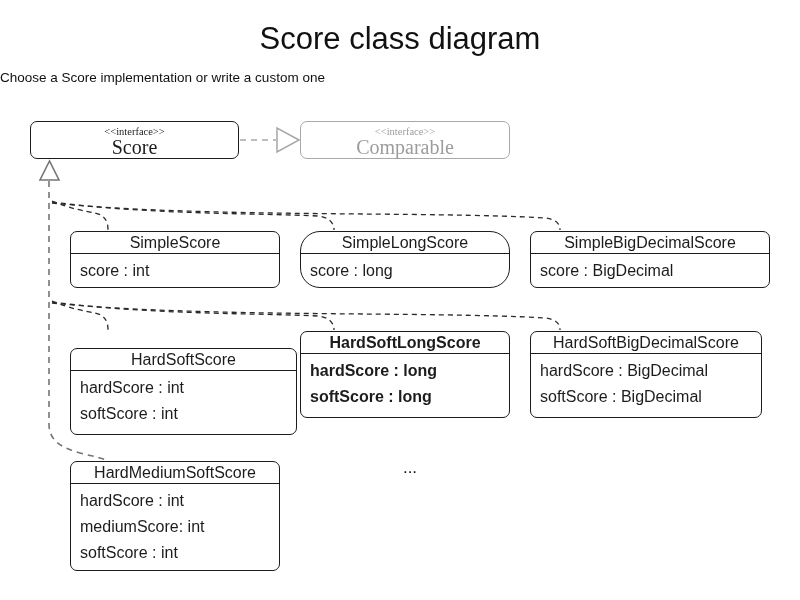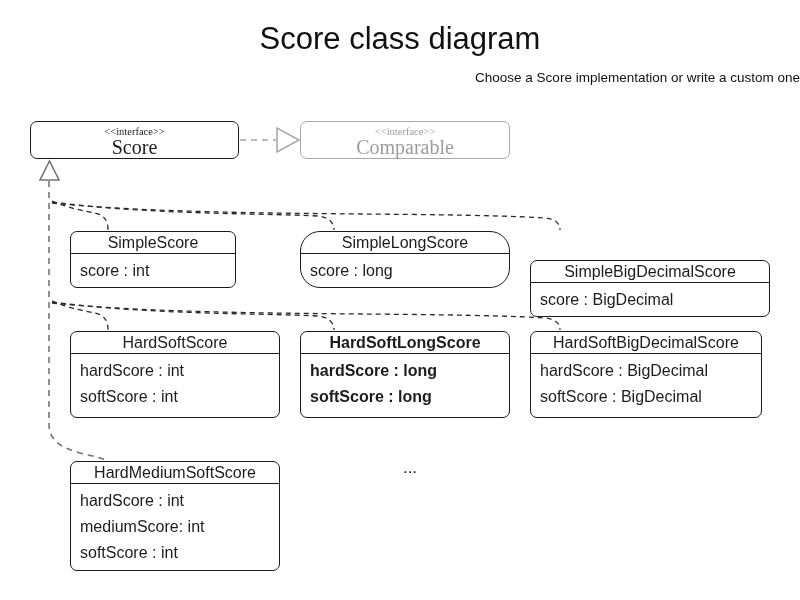--- a/index.html
+++ b/index.html
@@ -6,21 +6,21 @@
   .canvas{
     position:relative;width:800px;height:600px;background:#ffffff;
     font-family:"Liberation Sans", sans-serif;color:#1c1c1c;overflow:hidden;padding-left:48px;
   }
   .connector-layer{position:absolute;left:0;top:0;width:800px;height:600px;pointer-events:none;}
   .page-title{
     position:absolute;left:0;top:21px;width:800px;text-align:center;
     font-size:31px;font-weight:400;letter-spacing:0px;color:#111;
   }
   .page-subtitle{
-    position:absolute;left:0;top:70px;width:800px;text-align:right;
+    position:absolute;left:0;top:70px;width:800px;text-align:left;
     font-size:13.5px;color:#111;
   }
   .iface{
     position:absolute;border-radius:7px;background:#ffffff;
     text-align:center;box-sizing:border-box;font-family:Liberation Serif, serif;
   }
   .iface-score{left:30px;top:121px;width:209px;height:38px;border:1.6px solid #1c1c1c;}
   .iface-comparable{left:300px;top:121px;width:210px;height:38px;border:1.4px solid #a8a8a8;color:#9c9c9c;}
   .stereotype{font-size:10.5px;line-height:11px;margin-top:4px;}
   .iface-name{font-size:20px;line-height:21px;text-align:center;}
@@ -67,42 +67,42 @@
   <div class="iface iface-score">
     <div class="stereotype">&lt;&lt;interface&gt;&gt;</div>
     <div class="iface-name">Score</div>
   </div>
 
   <div class="iface iface-comparable">
     <div class="stereotype">&lt;&lt;interface&gt;&gt;</div>
     <div class="iface-name">Comparable</div>
   </div>
 
-  <div class="uml-class" style="left:70px;top:231px;width:166px;height:57px;">
+  <div class="uml-class" style="left:70px;top:231px;width:210px;height:57px;">
     <div class="uml-title">SimpleScore</div>
     <div class="uml-attrs">
       <div class="uml-attr">score : int</div>
     </div>
   </div>
 
   <div class="uml-class" style="left:300px;top:231px;width:210px;height:57px;border-radius:20px;">
     <div class="uml-title">SimpleLongScore</div>
     <div class="uml-attrs">
       <div class="uml-attr">score : long</div>
     </div>
   </div>
 
-  <div class="uml-class" style="left:530px;top:231px;width:240px;height:57px;margin-top:29px;">
+  <div class="uml-class" style="left:530px;top:231px;width:240px;height:57px;">
     <div class="uml-title">SimpleBigDecimalScore</div>
     <div class="uml-attrs">
       <div class="uml-attr">score : BigDecimal</div>
     </div>
   </div>
 
-  <div class="uml-class" style="left:70px;top:331px;width:210px;height:87px;">
+  <div class="uml-class" style="left:70px;top:348px;width:227px;height:87px;">
     <div class="uml-title">HardSoftScore</div>
     <div class="uml-attrs">
       <div class="uml-attr">hardScore : int</div>
       <div class="uml-attr">softScore : int</div>
     </div>
   </div>
 
   <div class="uml-class" style="left:300px;top:331px;width:210px;height:87px;font-weight:bold;">
     <div class="uml-title">HardSoftLongScore</div>
     <div class="uml-attrs">

